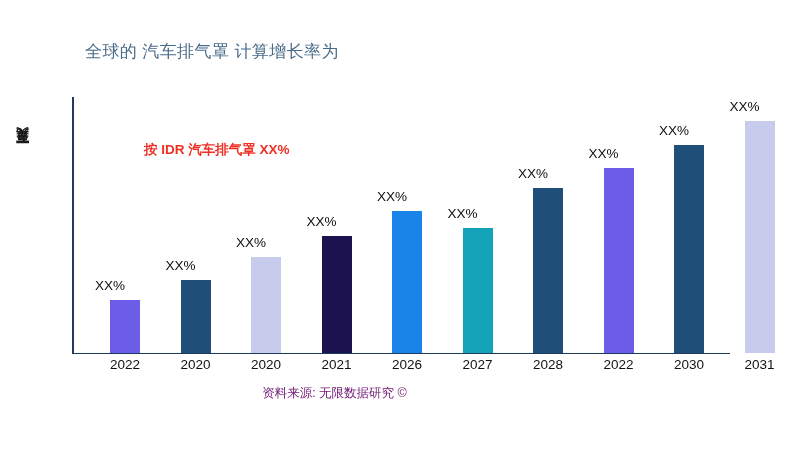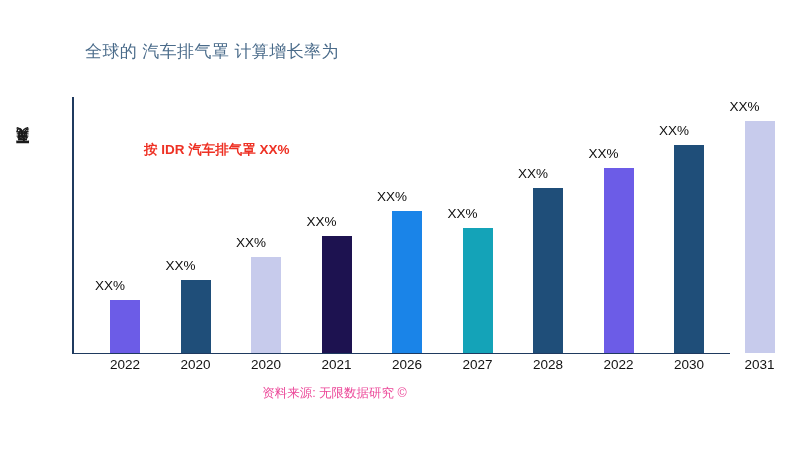--- a/index.html
+++ b/index.html
@@ -104,21 +104,21 @@
   }
 
   
   #source-note {
     position: absolute;
     left: 0;
     top: 385px;
     width: 669px;
     text-align: center;
     font-size: 12.5px;
-    color: #ec4899;
+    color: #701a75;
   }
 </style>
 </head>
 <body>
 
 <div id="canvas">
 
   <div id="chart-title">全球的 汽车排气罩 计算增长率为</div>
 
   <div id="y-axis-label">百万美元</div>

